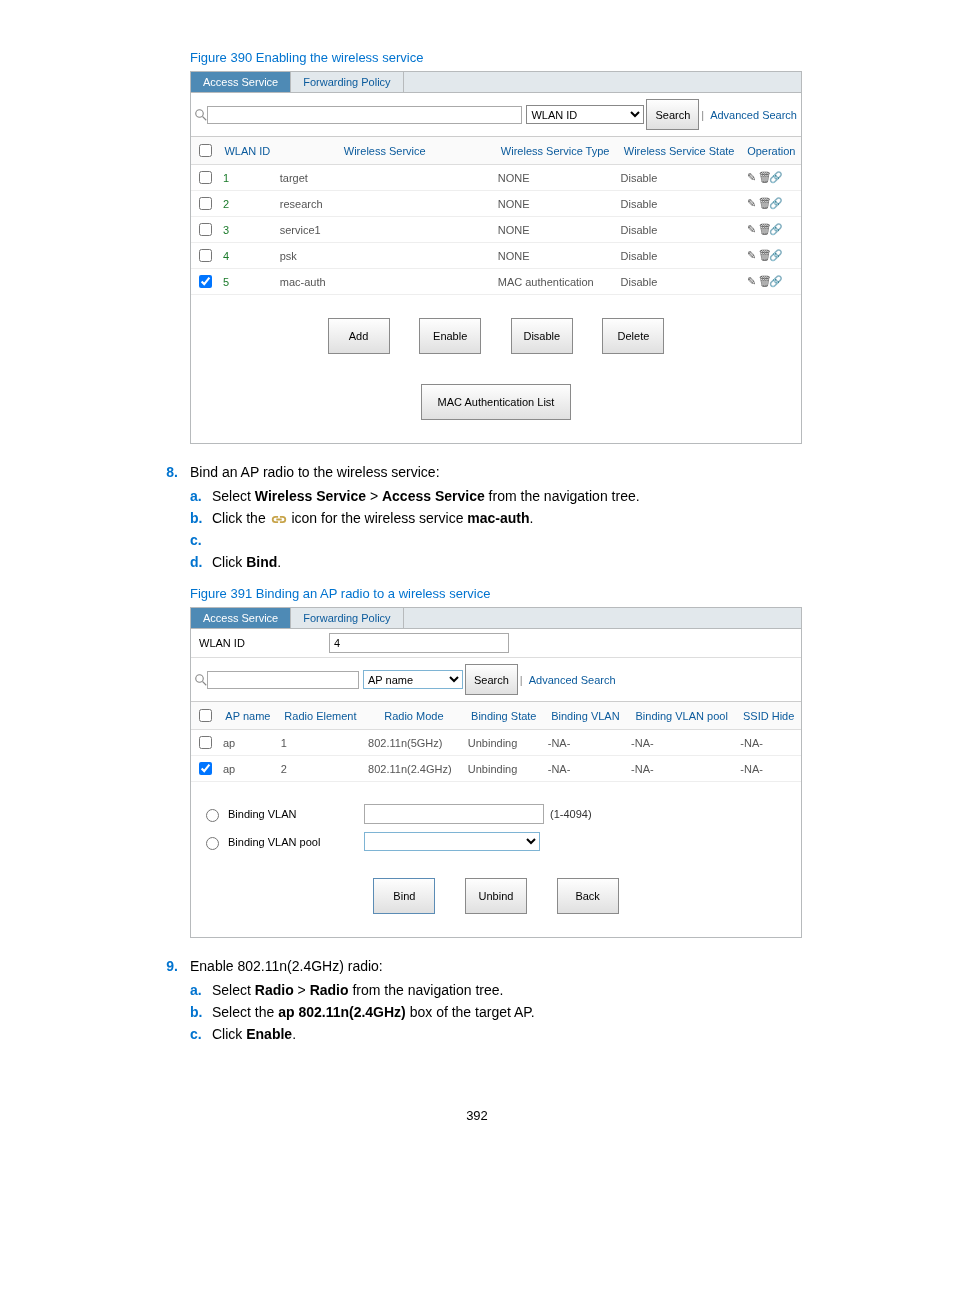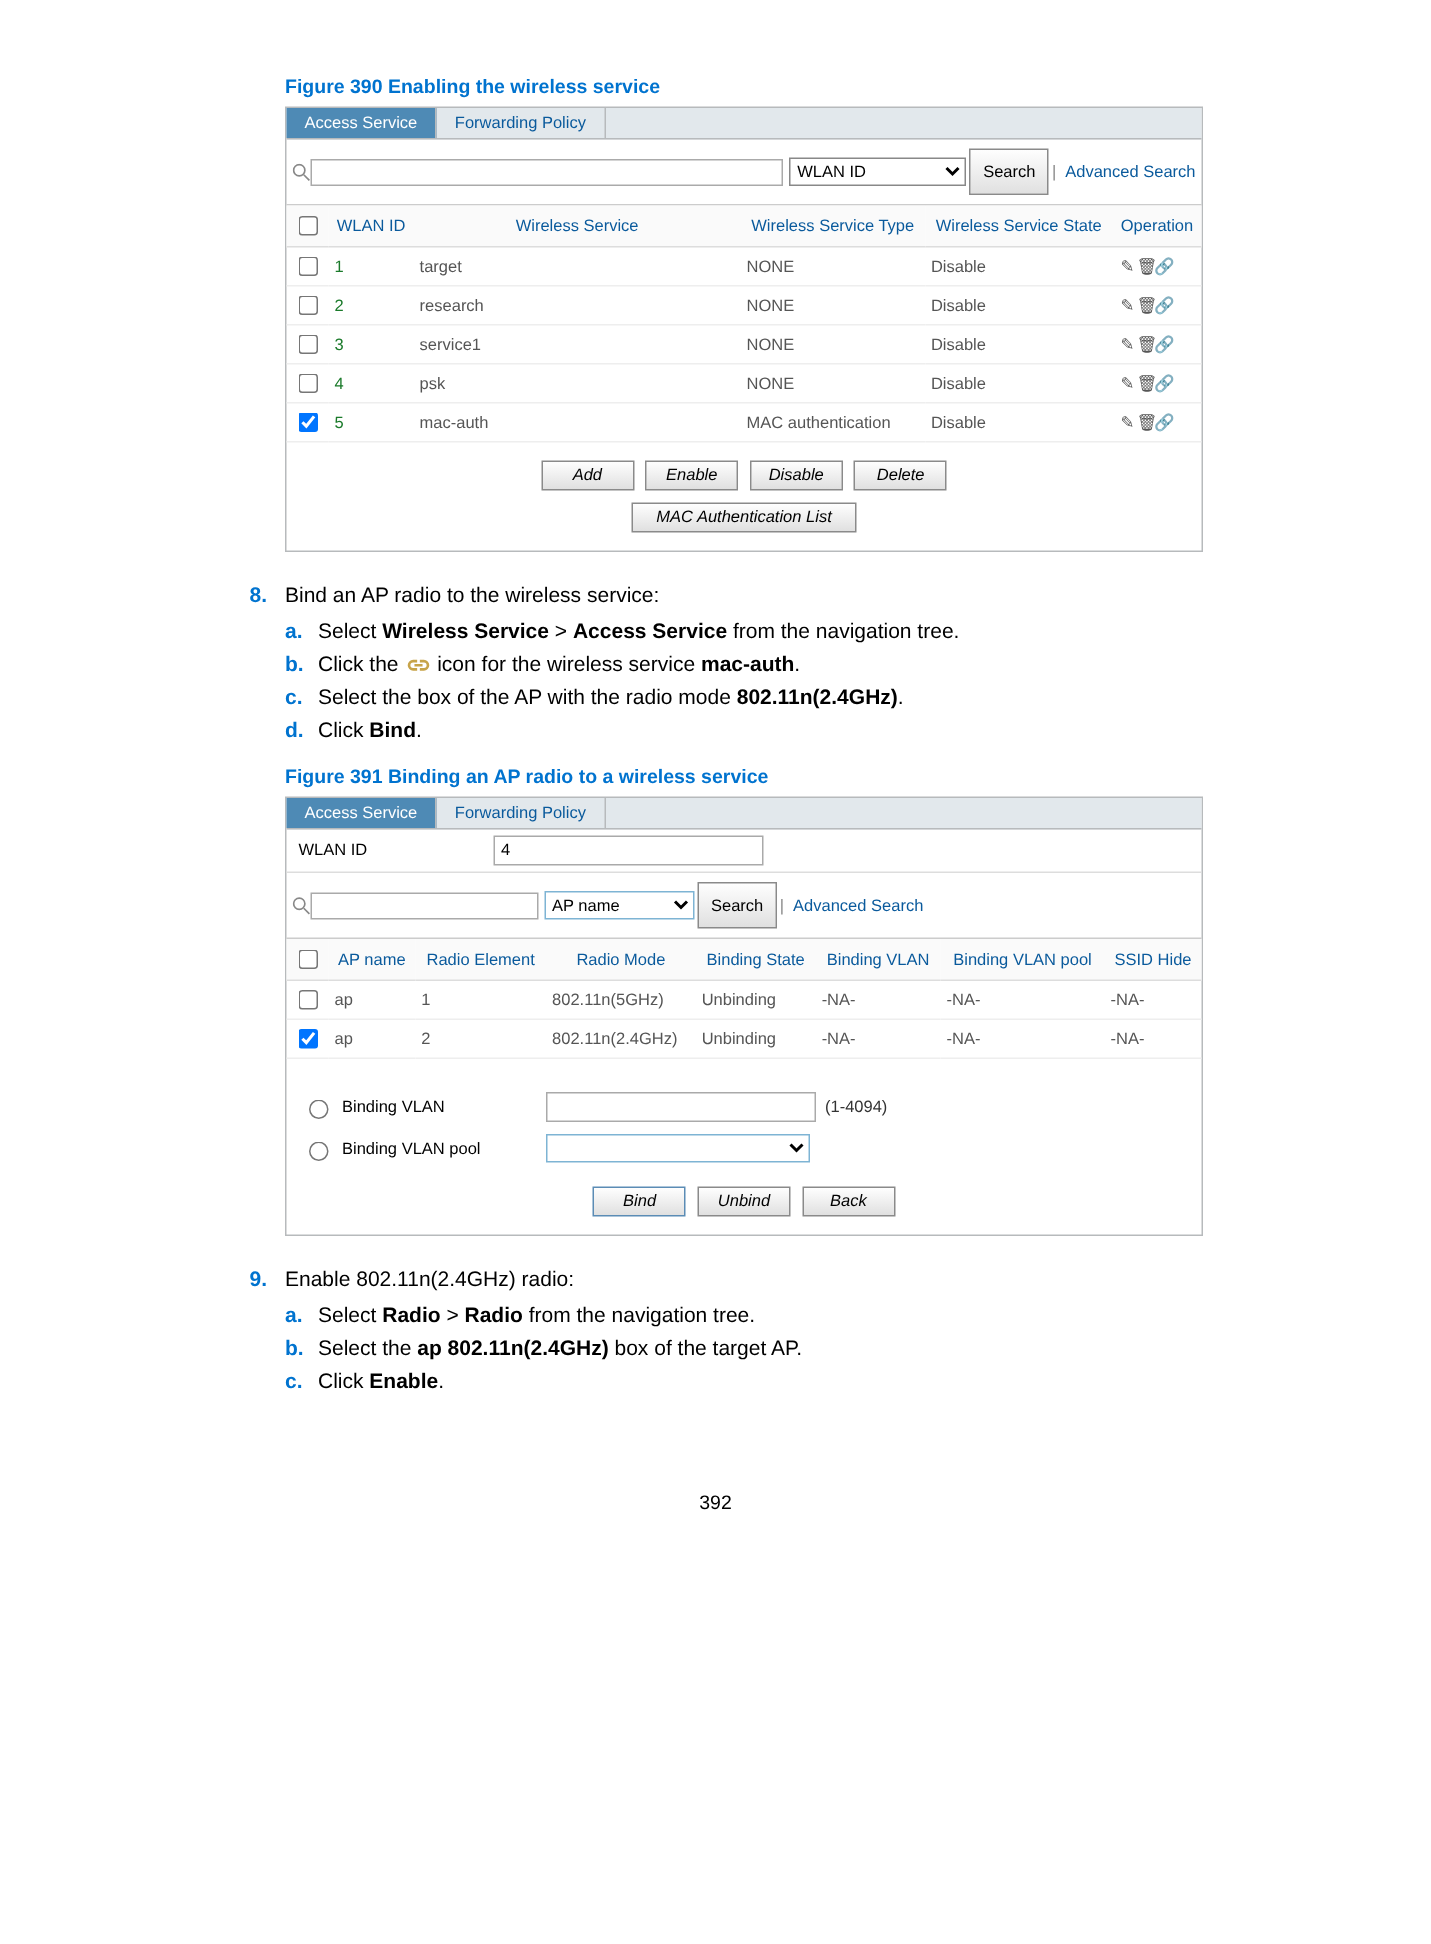--- a/index.html
+++ b/index.html
@@ -6,21 +6,21 @@
     font-family: Arial, sans-serif;
     font-size: 13px;
     color: #000;
     margin: 0;
     padding: 40px 60px;
     width: 954px;
     box-sizing: border-box;
   }
   .figure-title {
     color: #0073cf;
-    font-weight: bold;
+    font-weight: normal;
     margin: 10px 0 6px 130px;
   }
   .panel {
     border: 1px solid #b7babc;
     margin: 0 0 0 130px;
     width: 610px;
     background: #fff;
   }
   .tabbar {
     display: flex;
@@ -98,27 +98,26 @@
     width: 12px;
     text-align: center;
     cursor: pointer;
   }
   .btnrow {
     text-align: center;
     padding: 10px 0;
   }
   .btnrow button {
     font-size: 11px;
-    height: 20px;
+    height: 36px;
     min-width: 62px;
     border: 1px solid #8a8a8a;
     background: linear-gradient(#fefefe,#e0e0e0);
-    margin: 2px;
+    margin: 13px;
     cursor: pointer;
-    font-style: italic;
   }
   .btnrow .row2 {
     margin-top: 4px;
   }
   
   ol.steps {
     list-style: none;
     padding: 0;
     margin: 20px 0 0 0;
   }
@@ -310,21 +309,20 @@
           <span>
             <span>Click the </span>
             <svg class="ic" viewBox="0 0 20 12" style="width:18px;height:11px;">
                 <path d="M2 6a4 4 0 014-4h3v2H6a2 2 0 100 4h3v2H6a4 4 0 01-4-4zm9-4h3a4 4 0 010 8h-3v-2h3a2 2 0 100-4h-3V2zm-4 3h6v2H7V5z" fill="#c7a44a"></path>
               </svg>
             <span> icon for the wireless service </span><span class="bold">mac-auth</span><span>.</span>
           </span>
         </li>
         <li>
           <span class="sub-letter">c.</span>
-          <span><span>Select the box of the AP with the radio mode </span><span class="bold">802.11n(2.4GHz)</span><span>.</span></span>
         </li>
         <li>
           <span class="sub-letter">d.</span>
           <span><span>Click </span><span class="bold">Bind</span><span>.</span></span>
         </li>
       </ol>
     </div>
   </li>
 </ol>
 

